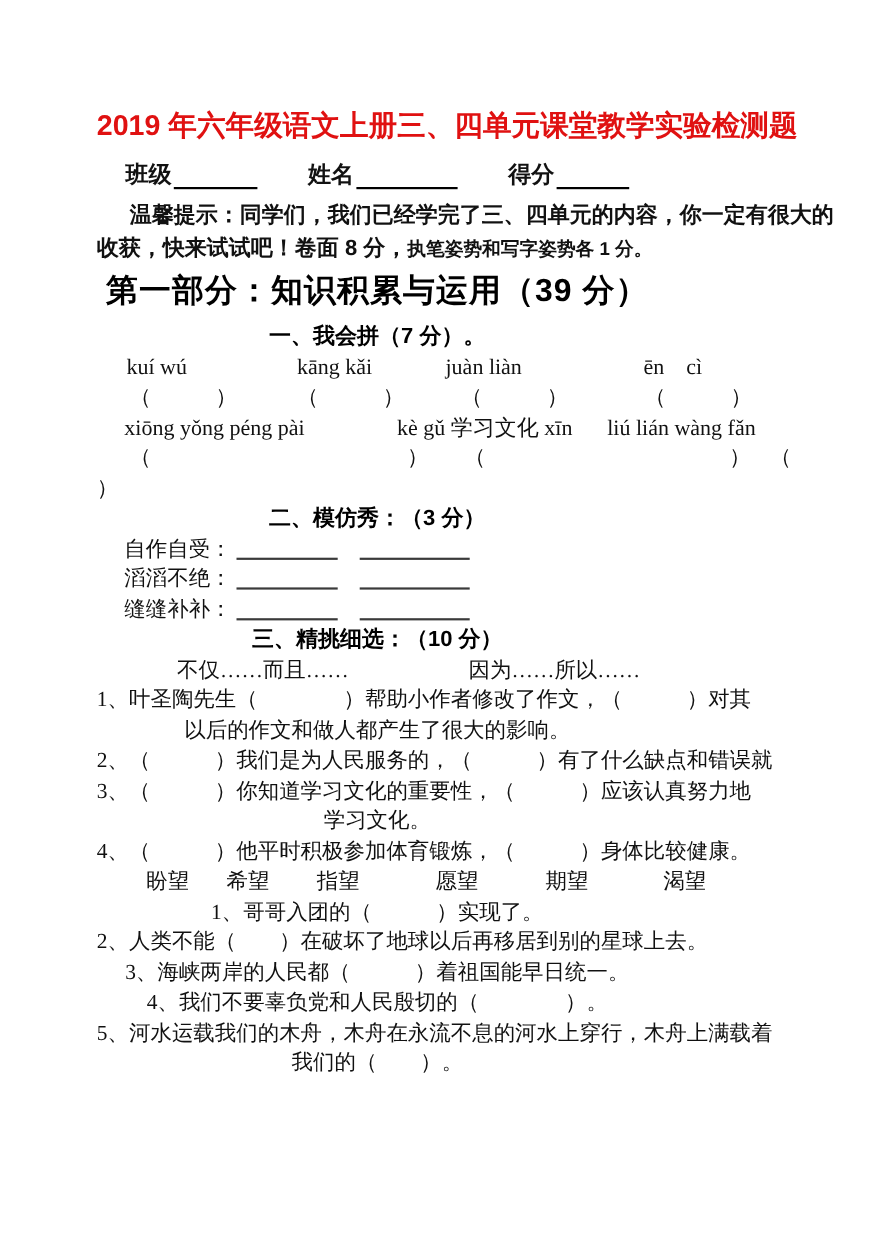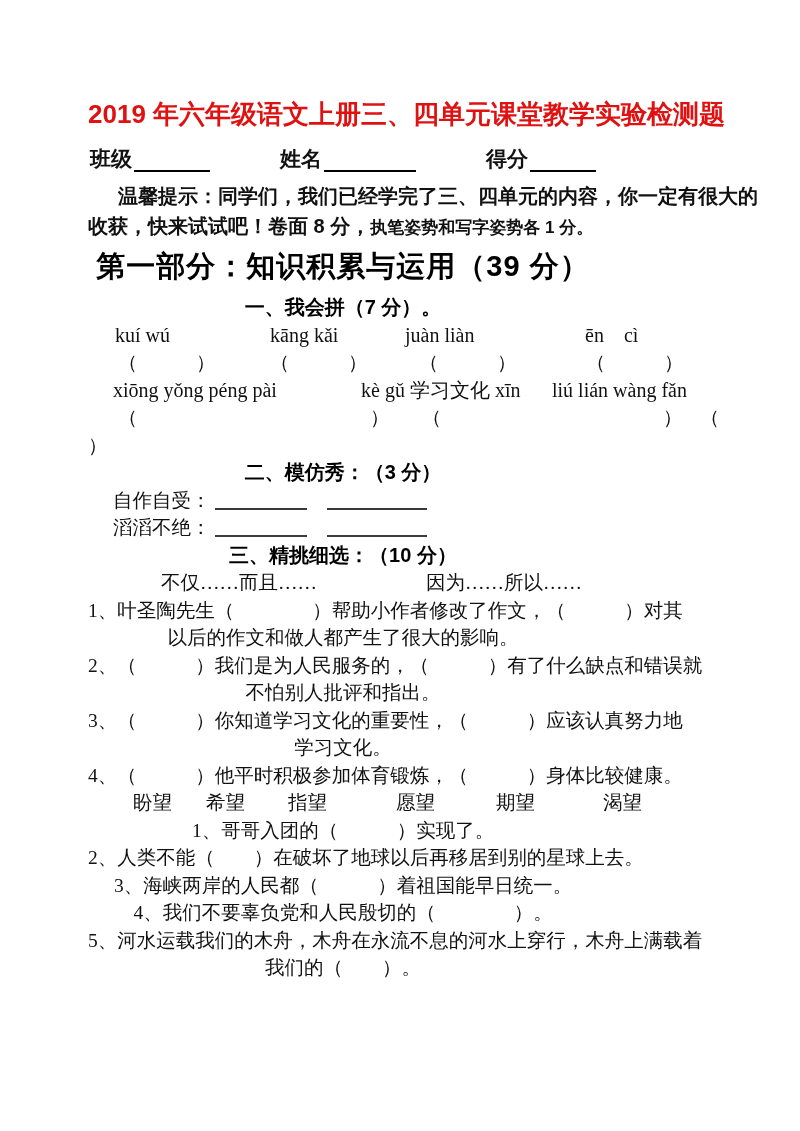--- a/index.html
+++ b/index.html
@@ -11,21 +11,21 @@
   .page{
     position:relative;width:683px;height:1131px;box-sizing:border-box;
     padding:98px 85px 0 88px;background:#fff;
   }
   .doc-title{
     margin:0 0 14px 0;text-align:center;white-space:nowrap;
     font-family:"Liberation Sans","DejaVu Sans",sans-serif;
     font-weight:700;font-size:26px;line-height:32px;color:#e01111;
   }
   .fields-row{
-    display:flex;justify-content:center;align-items:flex-end;column-gap:70px;
+    display:flex;justify-content:center;align-items:flex-end;column-gap:46px;
     height:28px;margin-bottom:10px;
     font-family:"Liberation Sans","DejaVu Sans",sans-serif;
     font-weight:700;font-size:21px;line-height:26px;
   }
   .field{display:flex;align-items:flex-end;}
   .fill-line{display:inline-block;height:21px;margin-left:2px;border-bottom:2.5px solid #000;}
   .w76{width:76px}.w92{width:92px}.w66{width:66px}
   .hint{
     margin-bottom:4px;white-space:nowrap;
     font-family:"Liberation Sans","DejaVu Sans",sans-serif;
@@ -115,32 +115,36 @@
   <div class="ln">
     <span class="at" style="left:25px">自作自受：</span>
     <span class="blank" style="left:127px;width:92px"></span>
     <span class="blank" style="left:239px;width:100px"></span>
   </div>
   <div class="ln">
     <span class="at" style="left:25px">滔滔不绝：</span>
     <span class="blank" style="left:127px;width:92px"></span>
     <span class="blank" style="left:239px;width:100px"></span>
   </div>
+  <div class="ln">
+    <span class="at" style="left:25px">缝缝补补：</span>
+    <span class="blank" style="left:127px;width:92px"></span>
+    <span class="blank" style="left:239px;width:100px"></span>
+  </div>
 
   <div class="ln bold">三、精挑细选：（10 分）</div>
 
   <div class="ln">
     <span class="at" style="left:73px">不仅……而且……</span>
     <span class="at" style="left:338px">因为……所以……</span>
   </div>
 
   <div class="ln">1、叶圣陶先生（　　　　）帮助小作者修改了作文，（　　　）对其</div>
   <div class="ln">以后的作文和做人都产生了很大的影响。</div>
   <div class="ln">2、（　　　）我们是为人民服务的，（　　　）有了什么缺点和错误就</div>
-  <div class="ln">不怕别人批评和指出。</div>
   <div class="ln">3、（　　　）你知道学习文化的重要性，（　　　）应该认真努力地</div>
   <div class="ln">学习文化。</div>
   <div class="ln">4、（　　　）他平时积极参加体育锻炼，（　　　）身体比较健康。</div>
 
   <div class="ln">
     <span class="at" style="left:45px">盼望</span>
     <span class="at" style="left:118px">希望</span>
     <span class="at" style="left:200px">指望</span>
     <span class="at" style="left:308px">愿望</span>
     <span class="at" style="left:408px">期望</span>

